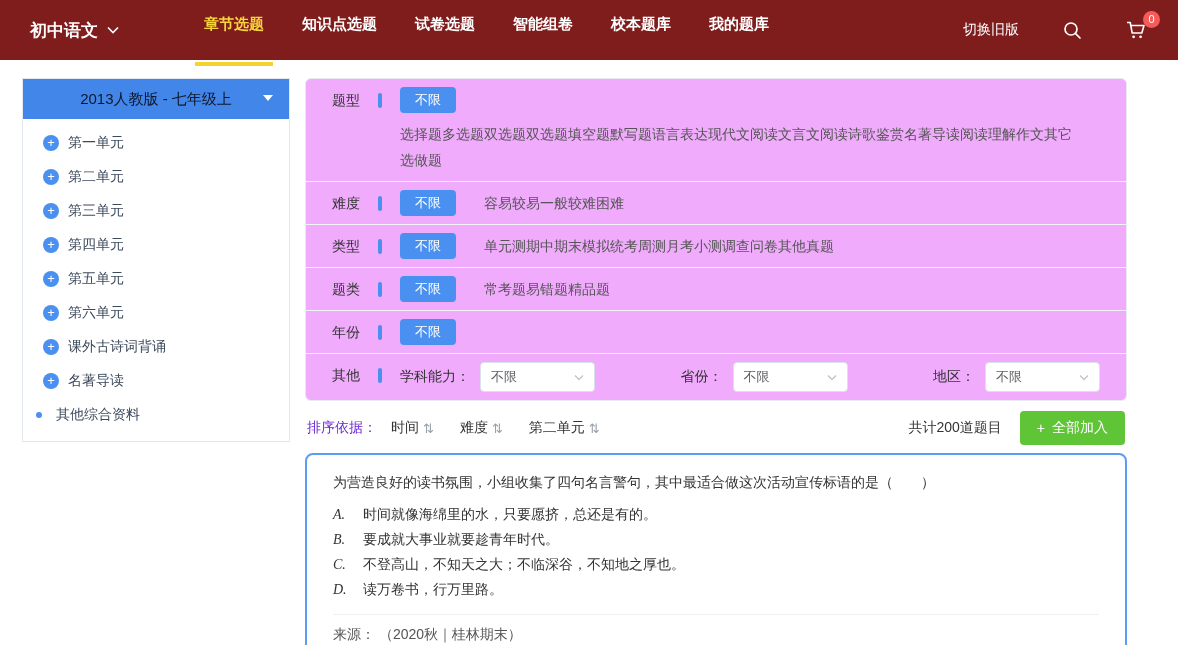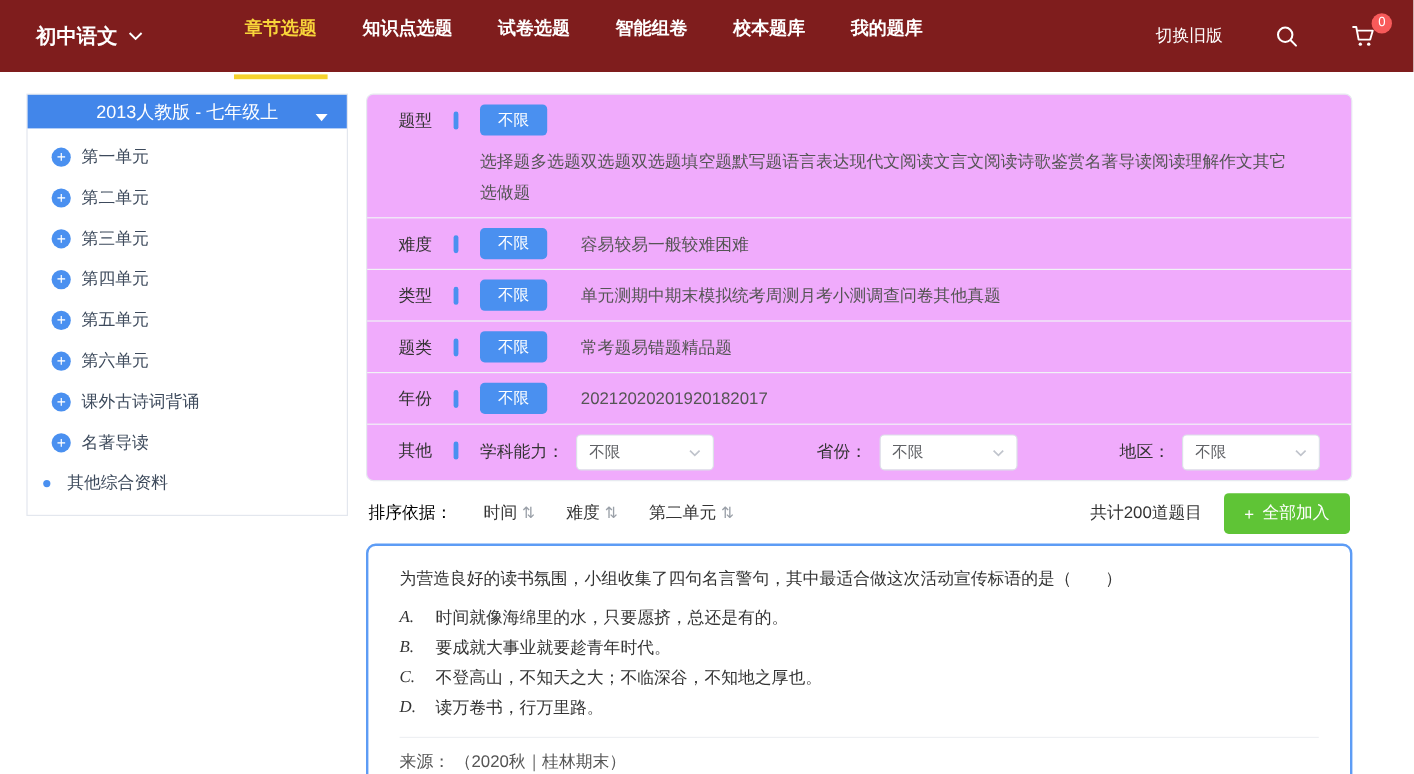--- a/index.html
+++ b/index.html
@@ -17,21 +17,21 @@
   .switch-old { color:#fff; font-size:14px; cursor:pointer; }
   .icon-btn { position:relative; display:flex; align-items:center; cursor:pointer; }
   .cart-badge { position:absolute; top:-9px; right:-12px; min-width:17px; height:17px; border-radius:9px;
     background:#F85A5A; color:#fff; font-size:11px; line-height:17px; text-align:center; padding:0 4px; }
 
   
   .page { display:flex; align-items:flex-start; padding:18px 0 0 22px; gap:15px; }
 
   
   .sidebar { width:268px; background:#fff; border:1px solid #E3E7EE; flex:none; }
-  .side-header { height:28px; background:#4286EA; color:#ffffff; font-size:15px; display:flex;
+  .side-header { height:40px; background:#4286EA; color:#0f172a; font-size:15px; display:flex;
     align-items:center; justify-content:center; position:relative; cursor:pointer; }
   .side-caret { position:absolute; right:16px; top:16px; width:0; height:0;
     border-left:5px solid transparent; border-right:5px solid transparent; border-top:6px solid #fff; }
   .side-list { padding:7px 0 9px; }
   .side-item { display:flex; align-items:center; gap:9px; padding:8px 0 8px 20px;
     font-size:14px; color:#3D4A5C; cursor:pointer; }
   .plus-icon { width:16px; height:16px; border-radius:50%; background:#4A90F0; color:#fff;
     font-size:13px; line-height:15px; text-align:center; flex:none; }
   .side-item.leaf { padding-left:13px; }
   .dot-icon { width:6px; height:6px; border-radius:50%; background:#4A90F0; flex:none; margin:0 5px 0 0; }
@@ -48,21 +48,21 @@
   .opt { font-size:14px; color:#555; line-height:26px; cursor:pointer; white-space:nowrap;margin-top:40px; }
   .f-fields { flex:1; display:flex; align-items:center; gap:30px;justify-content:space-between; }
   .f-field { display:flex; align-items:center; gap:10px; }
   .f-field-label { font-size:14px; color:#333; }
   .select { width:115px; height:30px; border:1px solid #DCE0E8; border-radius:4px; background:#fff;
     display:flex; align-items:center; justify-content:space-between; padding:0 10px; cursor:pointer; }
   .select-value { font-size:13px; color:#606266; }
 
   
   .sortbar { display:flex; align-items:center; margin:10px 2px 8px; height:34px; }
-  .sort-label { font-size:14px; color:#000000; margin-right:26px; }
+  .sort-label { font-size:14px; color:#6d28d9; margin-right:14px; }
   .sort-items { display:flex; gap:26px; }
   .sort-item { display:flex; align-items:center; gap:4px; font-size:14px; color:#333; cursor:pointer; }
   .sort-arrows { color:#9aa0a8; font-size:13px; }
   .sort-right { margin-left:auto; display:flex; align-items:center; }
   .total-text { font-size:14px; color:#333; margin-right:18px; }
   .add-all-btn { background:#5FC436; color:#fff; border:none; font-size:14px; padding:8px 17px;
     border-radius:4px; cursor:pointer; display:flex; align-items:center; gap:7px;
     font-family:"Liberation Sans","DejaVu Sans",sans-serif; }
 
   
@@ -196,21 +196,20 @@
           <span class="pill">不限</span>
           <span><span class="opt">常考题</span><span class="opt">易错题</span><span class="opt">精品题</span></span>
         </div>
       </div>
 
       <div class="f-row">
         <span class="f-label">年份</span>
         <span class="f-bar"></span>
         <div class="f-opts">
           <span class="pill">不限</span>
-          <span><span class="opt">2021</span><span class="opt">2020</span><span class="opt">2019</span><span class="opt">2018</span><span class="opt">2017</span></span>
         </div>
       </div>
 
       <div class="f-row">
         <span class="f-label">其他</span>
         <span class="f-bar"></span>
         <div class="f-fields">
           <div class="f-field">
             <span class="f-field-label">学科能力：</span>
             <div class="select">

